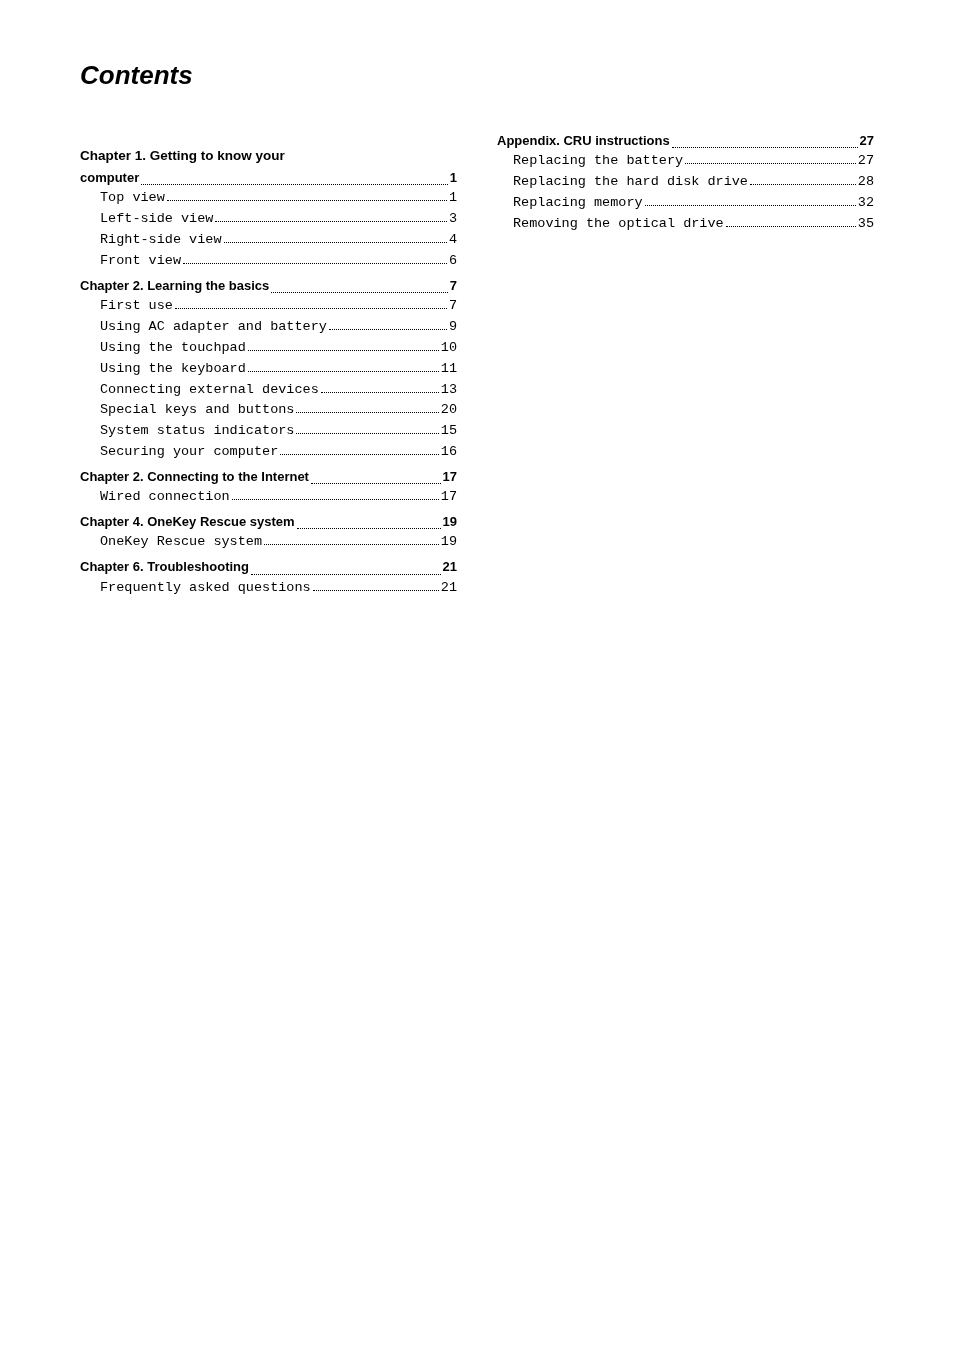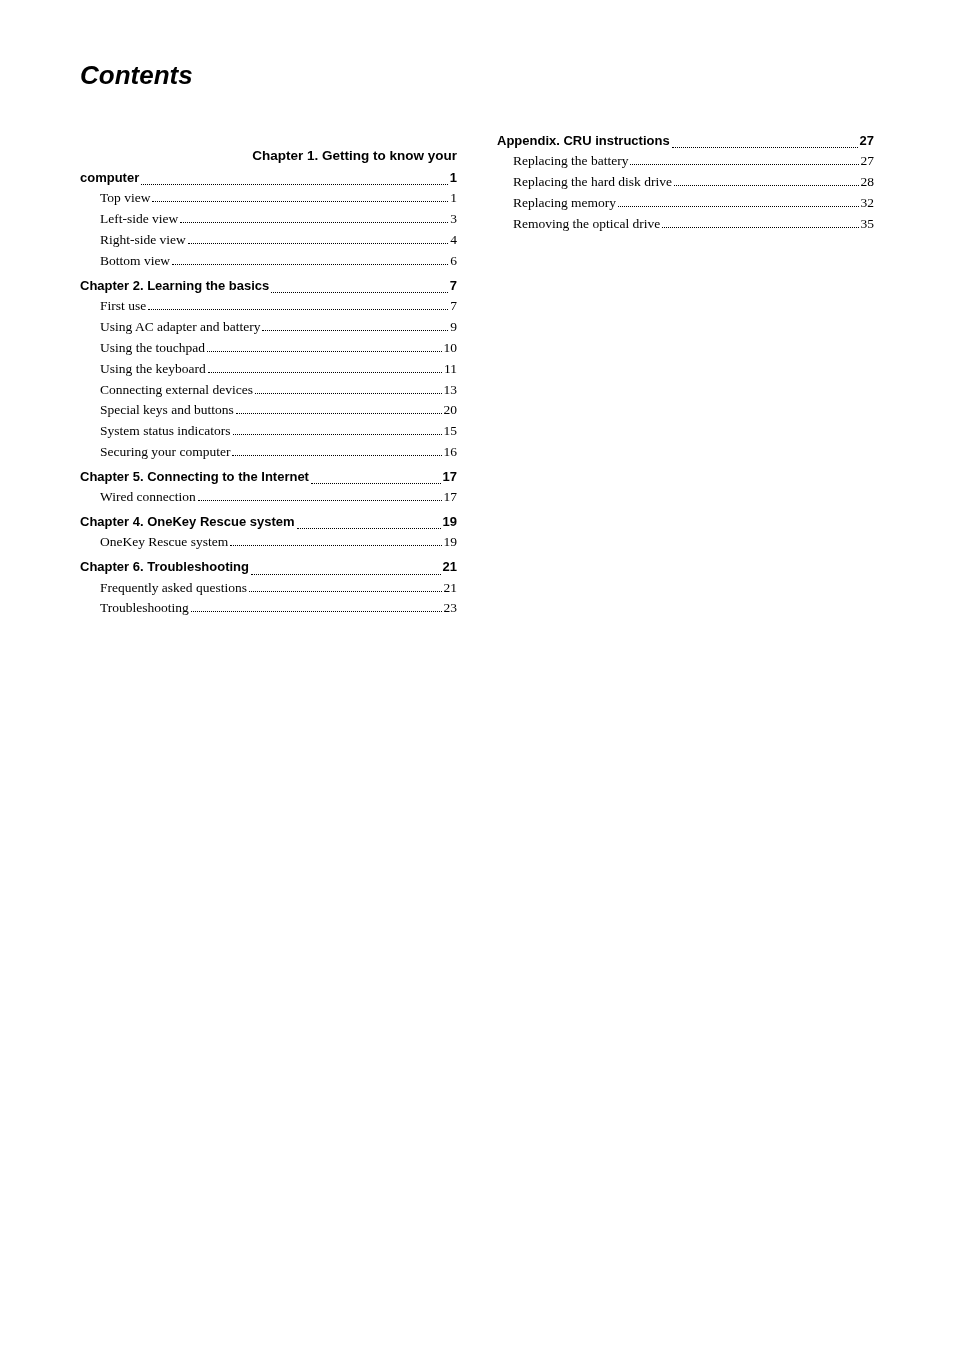--- a/index.html
+++ b/index.html
@@ -44,28 +44,27 @@
       padding-top: 0;
     }
 
     .toc-chapter {
       font-weight: bold;
       font-family: Arial, Helvetica, sans-serif;
       font-size: 13.5px;
       margin-top: 16px;
       margin-bottom: 2px;
       line-height: 1.4;
-      text-align: right;
     }
 
     .toc-entry {
       display: flex;
       justify-content: space-between;
       align-items: baseline;
-      font-family: Liberation Serif, serif;
+      font-family: Liberation Mono, monospace;
       font-size: 13.5px;
       line-height: 1.55;
       padding-left: 20px;
     }
 
     .toc-entry-text {
       white-space: nowrap;
       flex-shrink: 0;
     }
 
@@ -138,21 +137,21 @@
           <span class="toc-entry-text">Left-side view</span>
           <span class="toc-dots"></span>
           <span class="toc-page">3</span>
         </div>
         <div class="toc-entry">
           <span class="toc-entry-text">Right-side view</span>
           <span class="toc-dots"></span>
           <span class="toc-page">4</span>
         </div>
         <div class="toc-entry">
-          <span class="toc-entry-text">Bottom view</span>
+          <span class="toc-entry-text">Front view</span>
           <span class="toc-dots"></span>
           <span class="toc-page">6</span>
         </div>
       </div>
 
       <div class="chapter-block">
         <div class="toc-chapter-entry">
           <span class="toc-entry-text">Chapter 2. Learning the basics</span>
           <span class="toc-dots"></span>
           <span class="toc-page">7</span>
@@ -194,21 +193,21 @@
         </div>
         <div class="toc-entry">
           <span class="toc-entry-text">Securing your computer</span>
           <span class="toc-dots"></span>
           <span class="toc-page">16</span>
         </div>
       </div>
 
       <div class="chapter-block">
         <div class="toc-chapter-entry">
-          <span class="toc-entry-text">Chapter 5. Connecting to the Internet</span>
+          <span class="toc-entry-text">Chapter 2. Connecting to the Internet</span>
           <span class="toc-dots"></span>
           <span class="toc-page">17</span>
         </div>
         <div class="toc-entry">
           <span class="toc-entry-text">Wired connection</span>
           <span class="toc-dots"></span>
           <span class="toc-page">17</span>
         </div>
       </div>
 
@@ -228,25 +227,20 @@
       <div class="chapter-block">
         <div class="toc-chapter-entry">
           <span class="toc-entry-text">Chapter 6. Troubleshooting</span>
           <span class="toc-dots"></span>
           <span class="toc-page">21</span>
         </div>
         <div class="toc-entry">
           <span class="toc-entry-text">Frequently asked questions</span>
           <span class="toc-dots"></span>
           <span class="toc-page">21</span>
-        </div>
-        <div class="toc-entry">
-          <span class="toc-entry-text">Troubleshooting</span>
-          <span class="toc-dots"></span>
-          <span class="toc-page">23</span>
         </div>
       </div>
 
     </div>
 
     <div class="toc-right">
 
       <div class="chapter-block">
         <div class="toc-chapter-entry">
           <span class="toc-entry-text">Appendix. CRU instructions</span>

